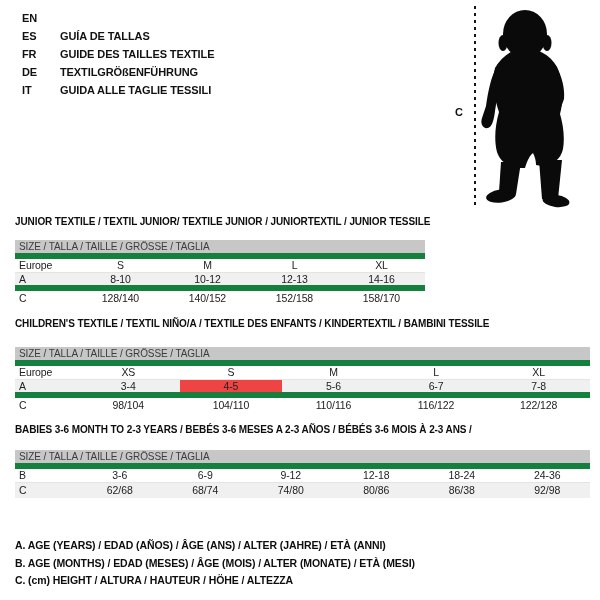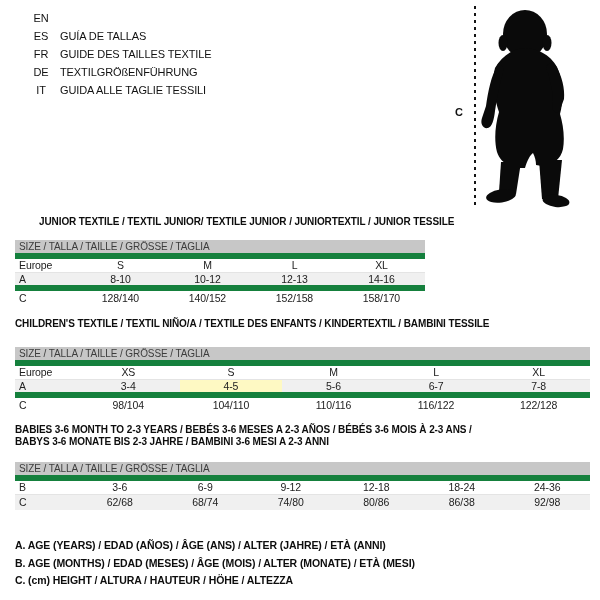--- a/index.html
+++ b/index.html
@@ -9,41 +9,41 @@
     width: 600px;
     height: 600px;
     background: #ffffff;
     font-family: "Liberation Sans", sans-serif;
     color: #111;
     overflow: hidden;
   }
 
   
   .lang-list { position: absolute; top: 9px; left: 22px; }
-  .lang-row { display: flex; line-height: 18px; font-size: 11px; font-weight: 400; letter-spacing: -0.1px; text-align: center; }
+  .lang-row { display: flex; line-height: 18px; font-size: 11px; font-weight: 700; letter-spacing: -0.1px; }
   .lang-row .code { width: 38px; flex: 0 0 38px; }
 
   
   .dash-line {
     position: absolute; left: 474px; top: 6px; width: 2px; height: 203px;
     background: repeating-linear-gradient(to bottom, #141414 0 3px, transparent 3px 7px);
   }
   .c-label {
     position: absolute; left: 455px; top: 106px;
     font-size: 11px; font-weight: 700;
   }
   .baby-svg { position: absolute; left: 478px; top: 6px; width: 100px; height: 205px; }
 
   
   .tbl-section { position: absolute; }
   #sec1 { top: 216px; left: 15px; width: 410px; }
   #sec2 { top: 318px; left: 15px; width: 575px; }
   #sec3 { top: 424px; left: 15px; width: 575px; }
   .tbl-title { font-size: 10px; font-weight: 700; line-height: 12px; white-space: nowrap; letter-spacing: -0.1px; color: #0d0d0d; }
-  #sec1 .tbl-title-block { margin-bottom: 12px; margin-left: 24px; }
+  #sec1 .tbl-title-block { margin-bottom: 12px; }
   #sec2 .tbl-title-block { margin-bottom: 17px; }
   #sec3 .tbl-title-block { margin-bottom: 14px; }
   .size-bar {
     height: 13px; line-height: 13px; padding: 0 4px;
     font-size: 10px; color: #3c3c3c; letter-spacing: -0.1px;
   }
   table.size-table { width: 100%; border-collapse: collapse; table-layout: fixed; }
   table.size-table td {
     height: 16px; padding: 0; font-size: 10.5px; color: #222;
     text-align: center; border-top: 6px solid #15803d; letter-spacing: -0.1px;
@@ -172,41 +172,40 @@
             <td>Europe</td>
             <td>XS</td>
             <td>S</td>
             <td>M</td>
             <td>L</td>
             <td>XL</td>
           </tr>
           <tr>
             <td style="background: rgb(240, 240, 240);">A</td>
             <td style="background: rgb(240, 240, 240);">3-4</td>
-            <td style="background: #fef9c3; margin-top: 8px;">4-5</td>
+            <td style="background: #ef4444; margin-top: 8px;">4-5</td>
             <td style="background: rgb(240, 240, 240);">5-6</td>
             <td style="background: rgb(240, 240, 240);">6-7</td>
             <td style="background: rgb(240, 240, 240);">7-8</td>
           </tr>
           <tr>
             <td>C</td>
             <td>98/104</td>
             <td>104/110</td>
             <td>110/116</td>
             <td>116/122</td>
             <td>122/128</td>
           </tr>
         </tbody>
       </table>
   </section>
 
   <section class="tbl-section" id="sec3">
     <div class="tbl-title-block">
       <div class="tbl-title">BABIES 3-6 MONTH TO 2-3 YEARS / BEBÉS 3-6 MESES A 2-3 AÑOS / BÉBÉS 3-6 MOIS À 2-3 ANS /</div>
-      <div class="tbl-title">BABYS 3-6 MONATE BIS 2-3 JAHRE / BAMBINI 3-6 MESI A 2-3 ANNI</div>
     </div>
     <div class="size-bar" style="background: rgb(199, 199, 199);">SIZE / TALLA / TAILLE / GRÖSSE / TAGLIA</div>
     <table class="size-table">
         <tbody>
           <tr>
             <td>B</td>
             <td>3-6</td>
             <td>6-9</td>
             <td>9-12</td>
             <td>12-18</td>

